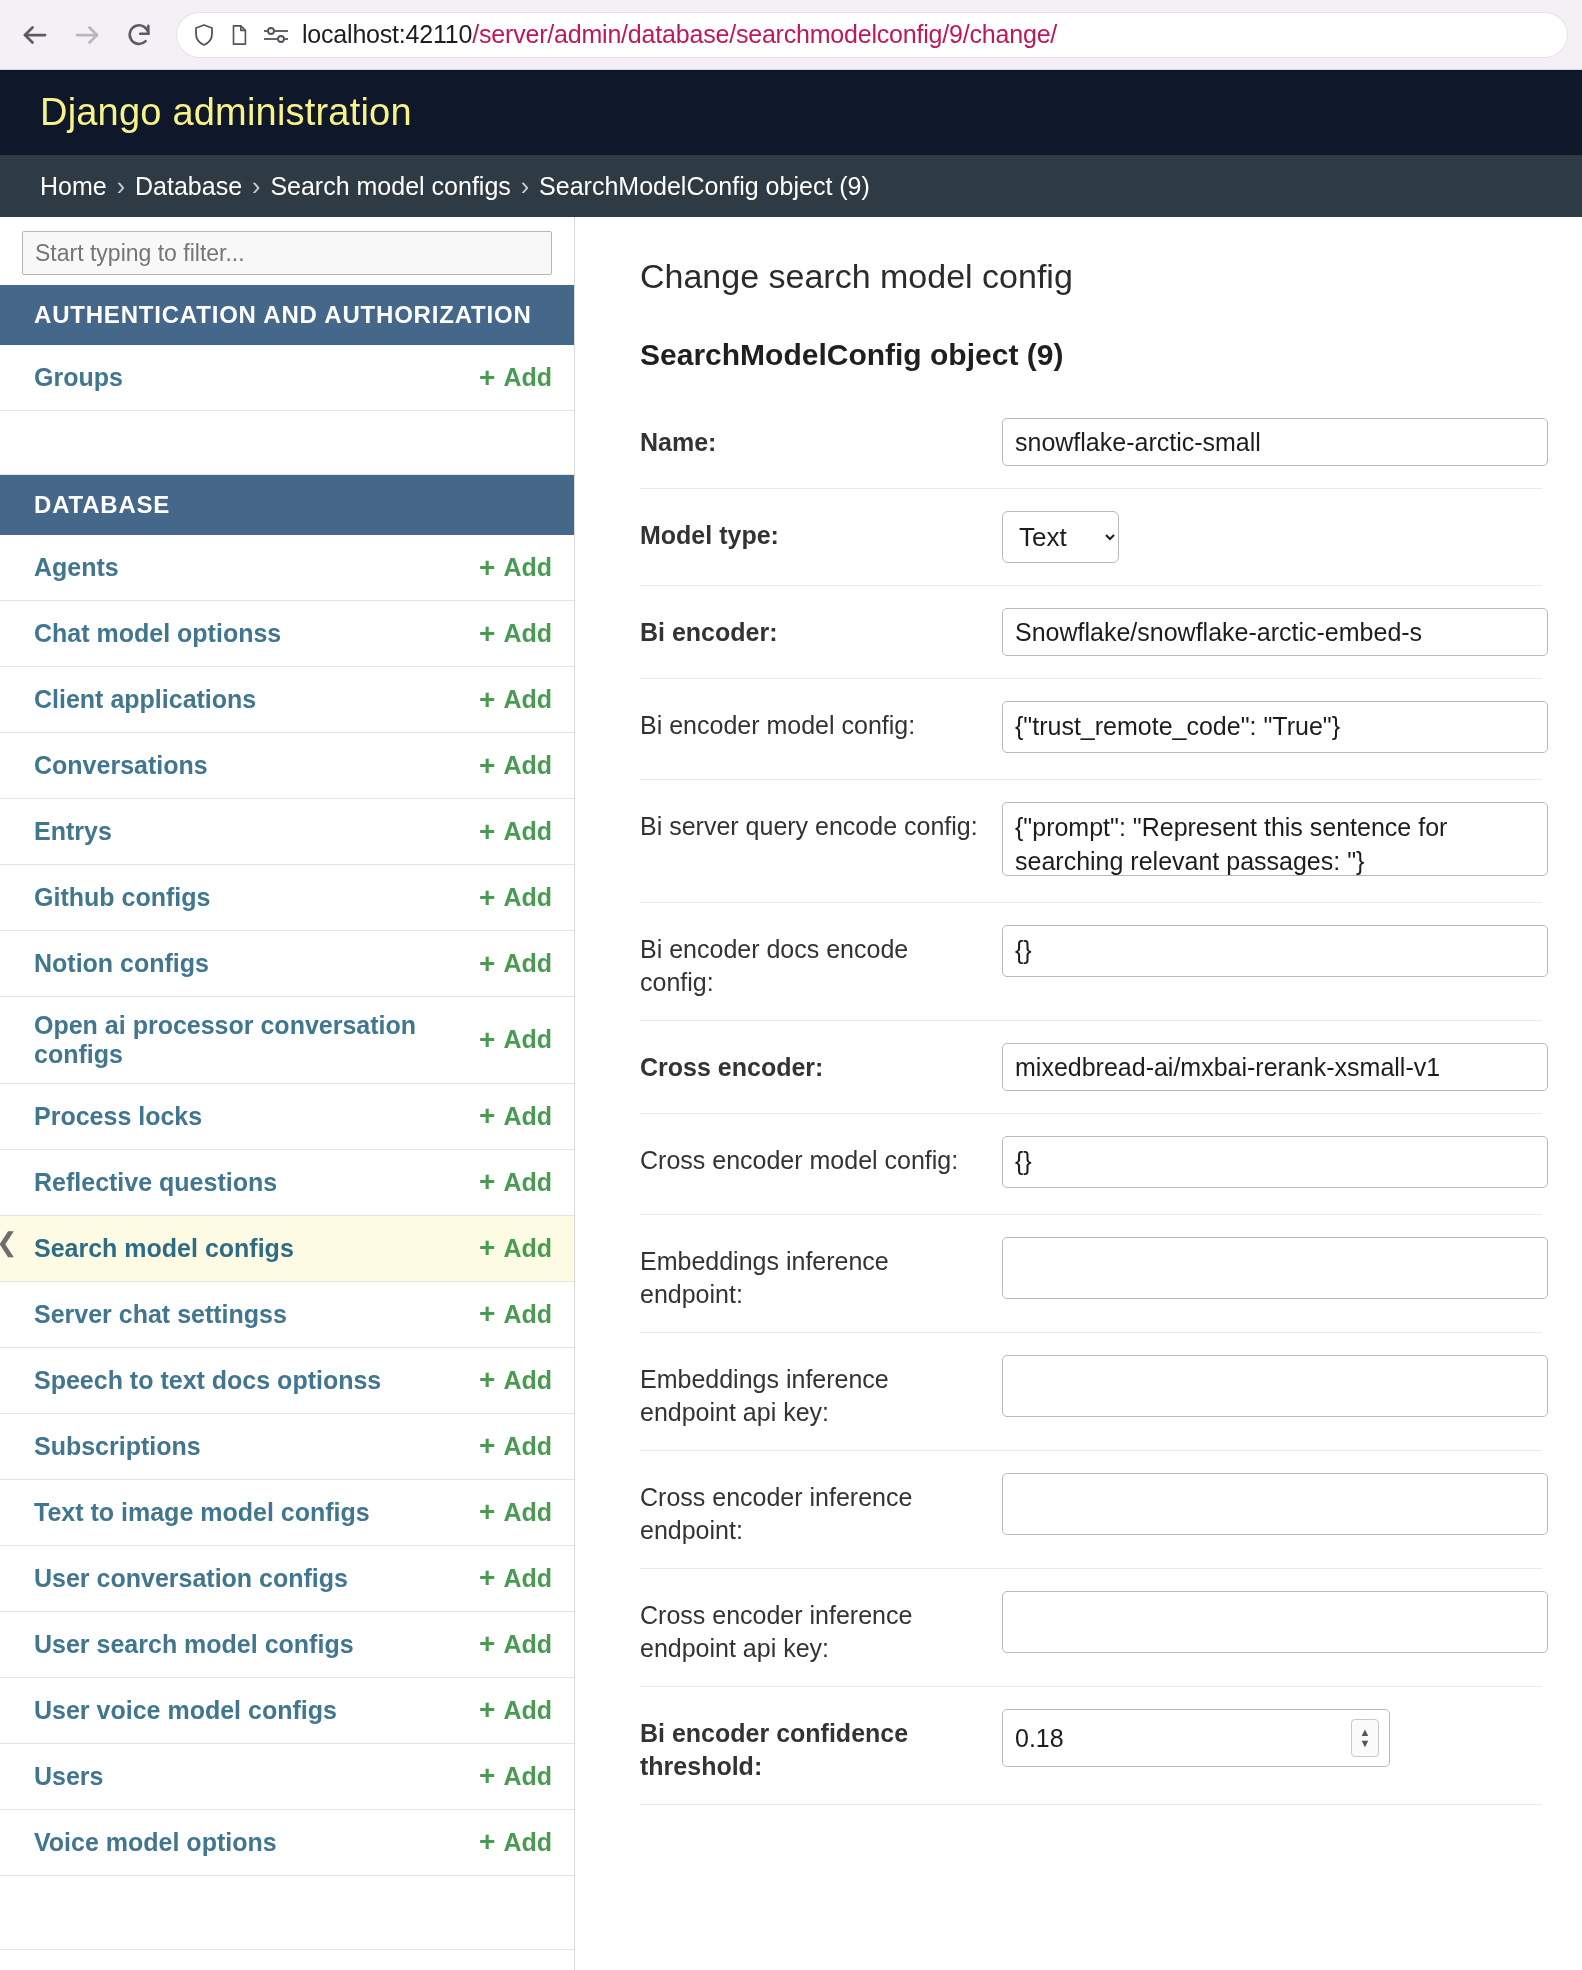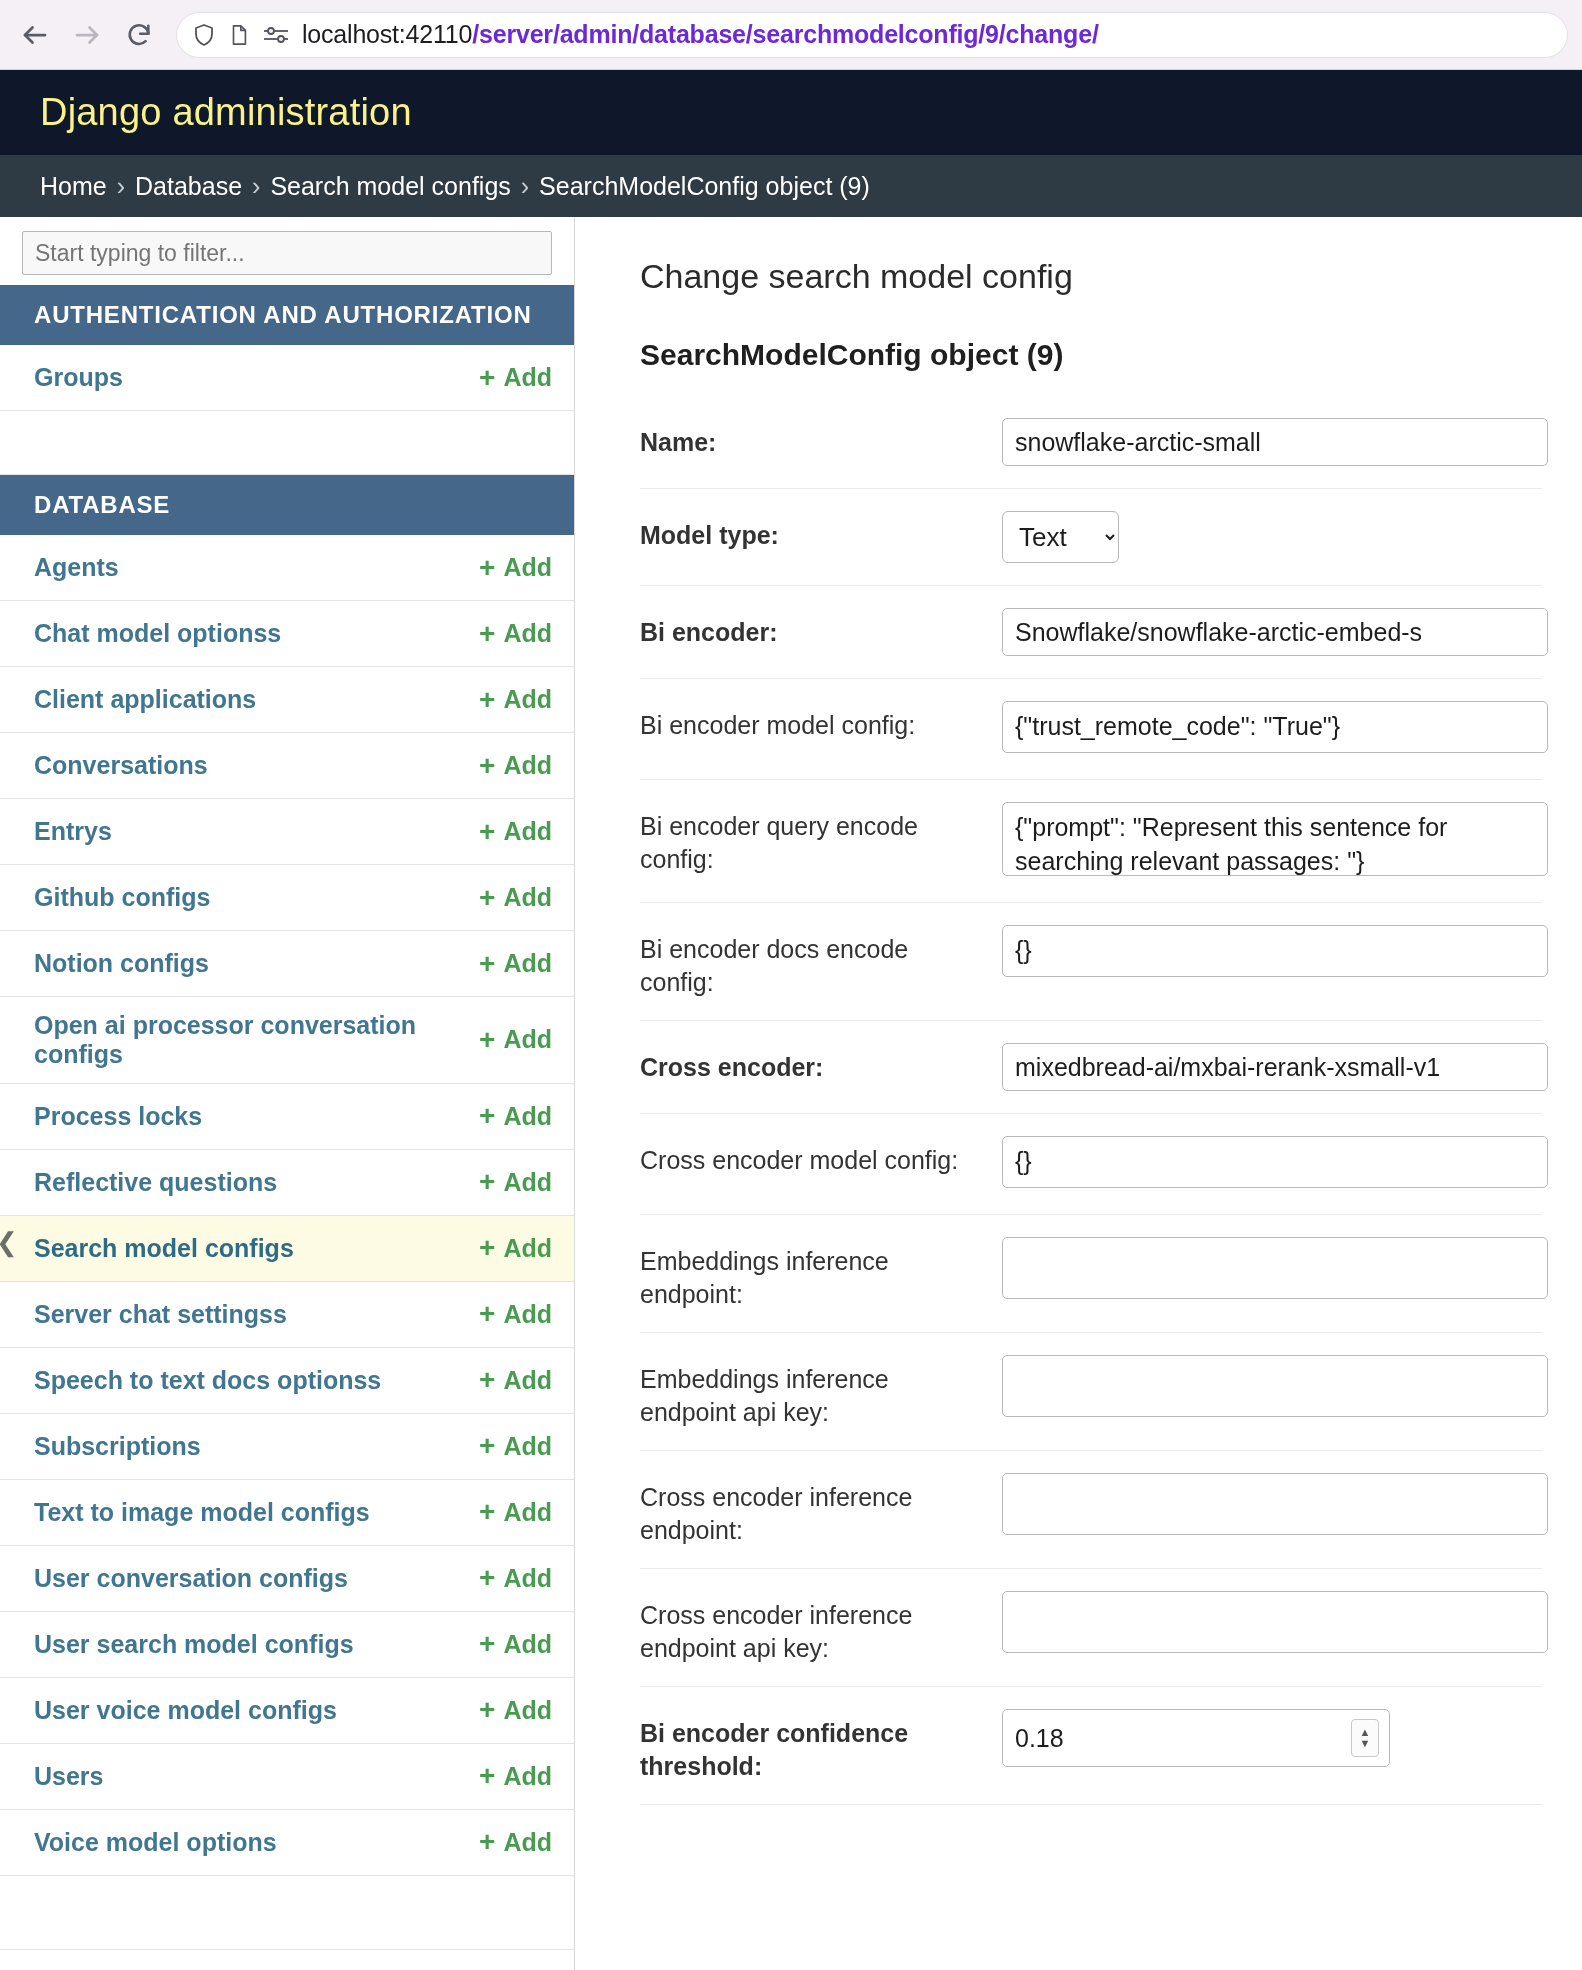--- a/index.html
+++ b/index.html
@@ -43,21 +43,21 @@
   }
   .url-icon { color: #55525c; display: flex; align-items: center; }
   .url-text {
     font-size: 25px;
     color: #3b3b42;
     letter-spacing: -0.2px;
     white-space: nowrap;
     overflow: hidden;
   }
   .url-text .host { color: #1d1d20; }
-  .url-text .path { color: #6d28d9; font-weight: bold; }
+  .url-text .path { color: #be185d; }
 
   
   .dj-header {
     background: #0f172a;
     height: 85px;
     display: flex;
     align-items: center;
     padding-left: 40px;
   }
   .dj-title {
@@ -501,21 +501,21 @@
         </div>
         <div class="form-row">
           <div class="label bold">Bi encoder:</div>
           <div class="field"><input type="text" class="txt" value="Snowflake/snowflake-arctic-embed-s" style=""></div>
         </div>
         <div class="form-row">
           <div class="label">Bi encoder model config:</div>
           <div class="field"><textarea class="ta h1r" style="">{"trust_remote_code": "True"}</textarea></div>
         </div>
         <div class="form-row">
-          <div class="label">Bi encoder query encode config:</div>
+          <div class="label">Bi server query encode config:</div>
           <div class="field"><textarea class="ta h2r" style="">{"prompt": "Represent this sentence for searching relevant passages: "}</textarea></div>
         </div>
         <div class="form-row">
           <div class="label">Bi encoder docs encode config:</div>
           <div class="field"><textarea class="ta h1r" style="">{}</textarea></div>
         </div>
         <div class="form-row">
           <div class="label bold">Cross encoder:</div>
           <div class="field"><input type="text" class="txt" value="mixedbread-ai/mxbai-rerank-xsmall-v1" style=""></div>
         </div>

